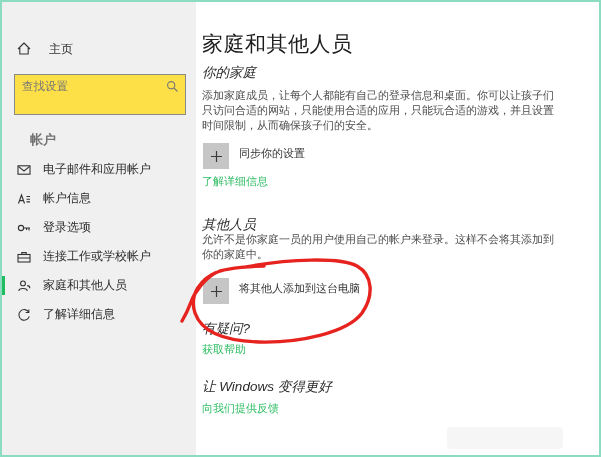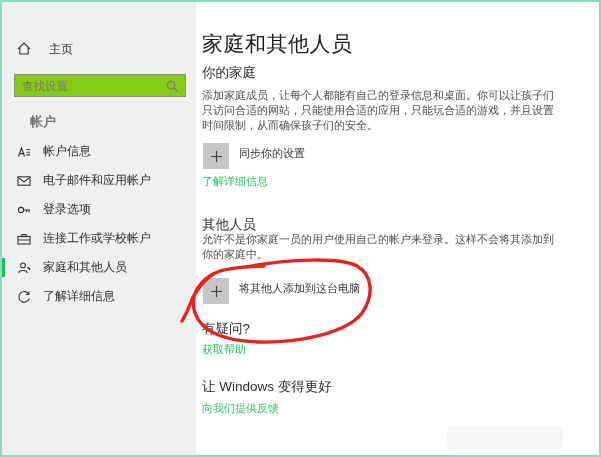--- a/index.html
+++ b/index.html
@@ -15,33 +15,33 @@
   .win-title { position:absolute; left:38px; top:8px; font-size:11px; color:#444; }
   .win-controls { position:absolute; right:0; top:0; height:28px; }
   .win-btn { position:absolute; top:4px; width:26px; height:20px; text-align:center; color:#8a8a8a; cursor:pointer; }
   .win-btn svg { display:inline-block; }
   .btn-min { right:62px; } .btn-max { right:30px; } .btn-close { right:2px; }
   
   .sidebar { position:absolute; left:0; top:0; width:194px; height:100%; background:#f0f0f0; padding-top:30px; }
   .side-row { position:relative; display:flex; align-items:center; height:26px; padding-left:14px; font-size:12px; color:#2e2e2e; cursor:pointer; }
   .side-row .ic { width:16px; height:16px; margin-right:11px; flex:0 0 16px; }
   .home-row { margin-top:4px;gap:6px; }
-  .searchbox { position:relative; margin:12px 10px 0 12px; width:172px; height:23px; background:#84cc16; border:1px solid #8a8a8a; }
+  .searchbox { position:relative; margin:12px 10px 0 12px; width:172px; height:41px; background:#fde047; border:1px solid #8a8a8a; }
   .searchbox input { position:absolute; left:7px; top:0; width:140px; height:21px; border:none; outline:none; font-size:11.5px; color:#333; background:transparent; font-family:inherit; }
   .searchbox input::placeholder { color:#767676; }
   .search-ic { position:absolute; right:6px; top:4px; }
   .side-section { margin:16px 0 6px 28px; font-size:13px; font-weight:bold; color:#737373; }
   .nav { margin-top:2px; }
   .nav .side-row { height:29px; }
   .side-row.selected .selbar { position:absolute; left:0; top:5px; width:3px; height:19px; background:#1fbd5f; }
   .side-label { white-space:nowrap; }
   
   .main { position:absolute; left:194px; top:0; right:0; bottom:0; background:#fff; }
   .page-title { position:absolute; left:6px; top:28px; font-size:21px; font-weight:400; color:#1c1c1c; letter-spacing:0.5px; }
-  .sec-h { position:absolute; font-size:13.5px; color:#2b2b2b; font-weight:400; }
+  .sec-h { position:absolute; font-size:13.5px; color:#2b2b2b; font-weight:400;font-style:italic; }
   .body-txt { position:absolute; font-size:11px; line-height:15px; color:#4d4d4d; width:362px; }
   .add-btn { position:absolute; display:flex; align-items:flex-start; cursor:pointer; }
   .plus-sq { width:26px; height:26px; background:#c6c6c6; display:flex; align-items:center; justify-content:center; }
   .add-label { margin-left:10px; margin-top:3px; font-size:11px; color:#333; }
   .green-link { position:absolute; font-size:11px; color:#2ebd63; cursor:pointer; }
   
   .annotation { position:absolute; left:0; top:0; width:601px; height:457px; pointer-events:none; }
   
   .artifact { position:absolute; right:36px; bottom:6px; width:116px; height:22px; background:rgba(0,0,0,0.035); border-radius:4px; }
 </style>
@@ -97,35 +97,35 @@
       </span>
     </div>
 
     <div class="side-section">帐户</div>
 
     <div class="nav">
 
       <div class="side-row">
         <span class="ic">
           <svg width="16" height="16" viewBox="0 0 16 16">
+              <rect x="2" y="3.8" width="12" height="8.4" fill="none" stroke="#333" stroke-width="1.1"></rect>
+              <path d="M2.3 4.4 L8 9 L13.7 4.4" fill="none" stroke="#333" stroke-width="1.1"></path>
+            </svg>
+        </span>
+        <span class="side-label">电子邮件和应用帐户</span>
+      </div>
+
+      <div class="side-row">
+        <span class="ic">
+          <svg width="16" height="16" viewBox="0 0 16 16">
               <path d="M2.5 12.5 L5.5 4 L8.5 12.5 M3.6 9.6 H7.4" fill="none" stroke="#333" stroke-width="1.1"></path>
               <path d="M10.5 5.5 H14 M10.5 8.2 H14 M10.5 10.9 H14" stroke="#333" stroke-width="1.1"></path>
             </svg>
         </span>
         <span class="side-label">帐户信息</span>
-      </div>
-
-      <div class="side-row">
-        <span class="ic">
-          <svg width="16" height="16" viewBox="0 0 16 16">
-              <rect x="2" y="3.8" width="12" height="8.4" fill="none" stroke="#333" stroke-width="1.1"></rect>
-              <path d="M2.3 4.4 L8 9 L13.7 4.4" fill="none" stroke="#333" stroke-width="1.1"></path>
-            </svg>
-        </span>
-        <span class="side-label">电子邮件和应用帐户</span>
       </div>
 
       <div class="side-row">
         <span class="ic">
           <svg width="16" height="16" viewBox="0 0 16 16">
               <circle cx="5" cy="8" r="2.6" fill="none" stroke="#333" stroke-width="1.1"></circle>
               <path d="M7.6 8 H14 M13 8 V10.6 M10.6 8 V10" fill="none" stroke="#333" stroke-width="1.1"></path>
             </svg>
         </span>
         <span class="side-label">登录选项</span>

